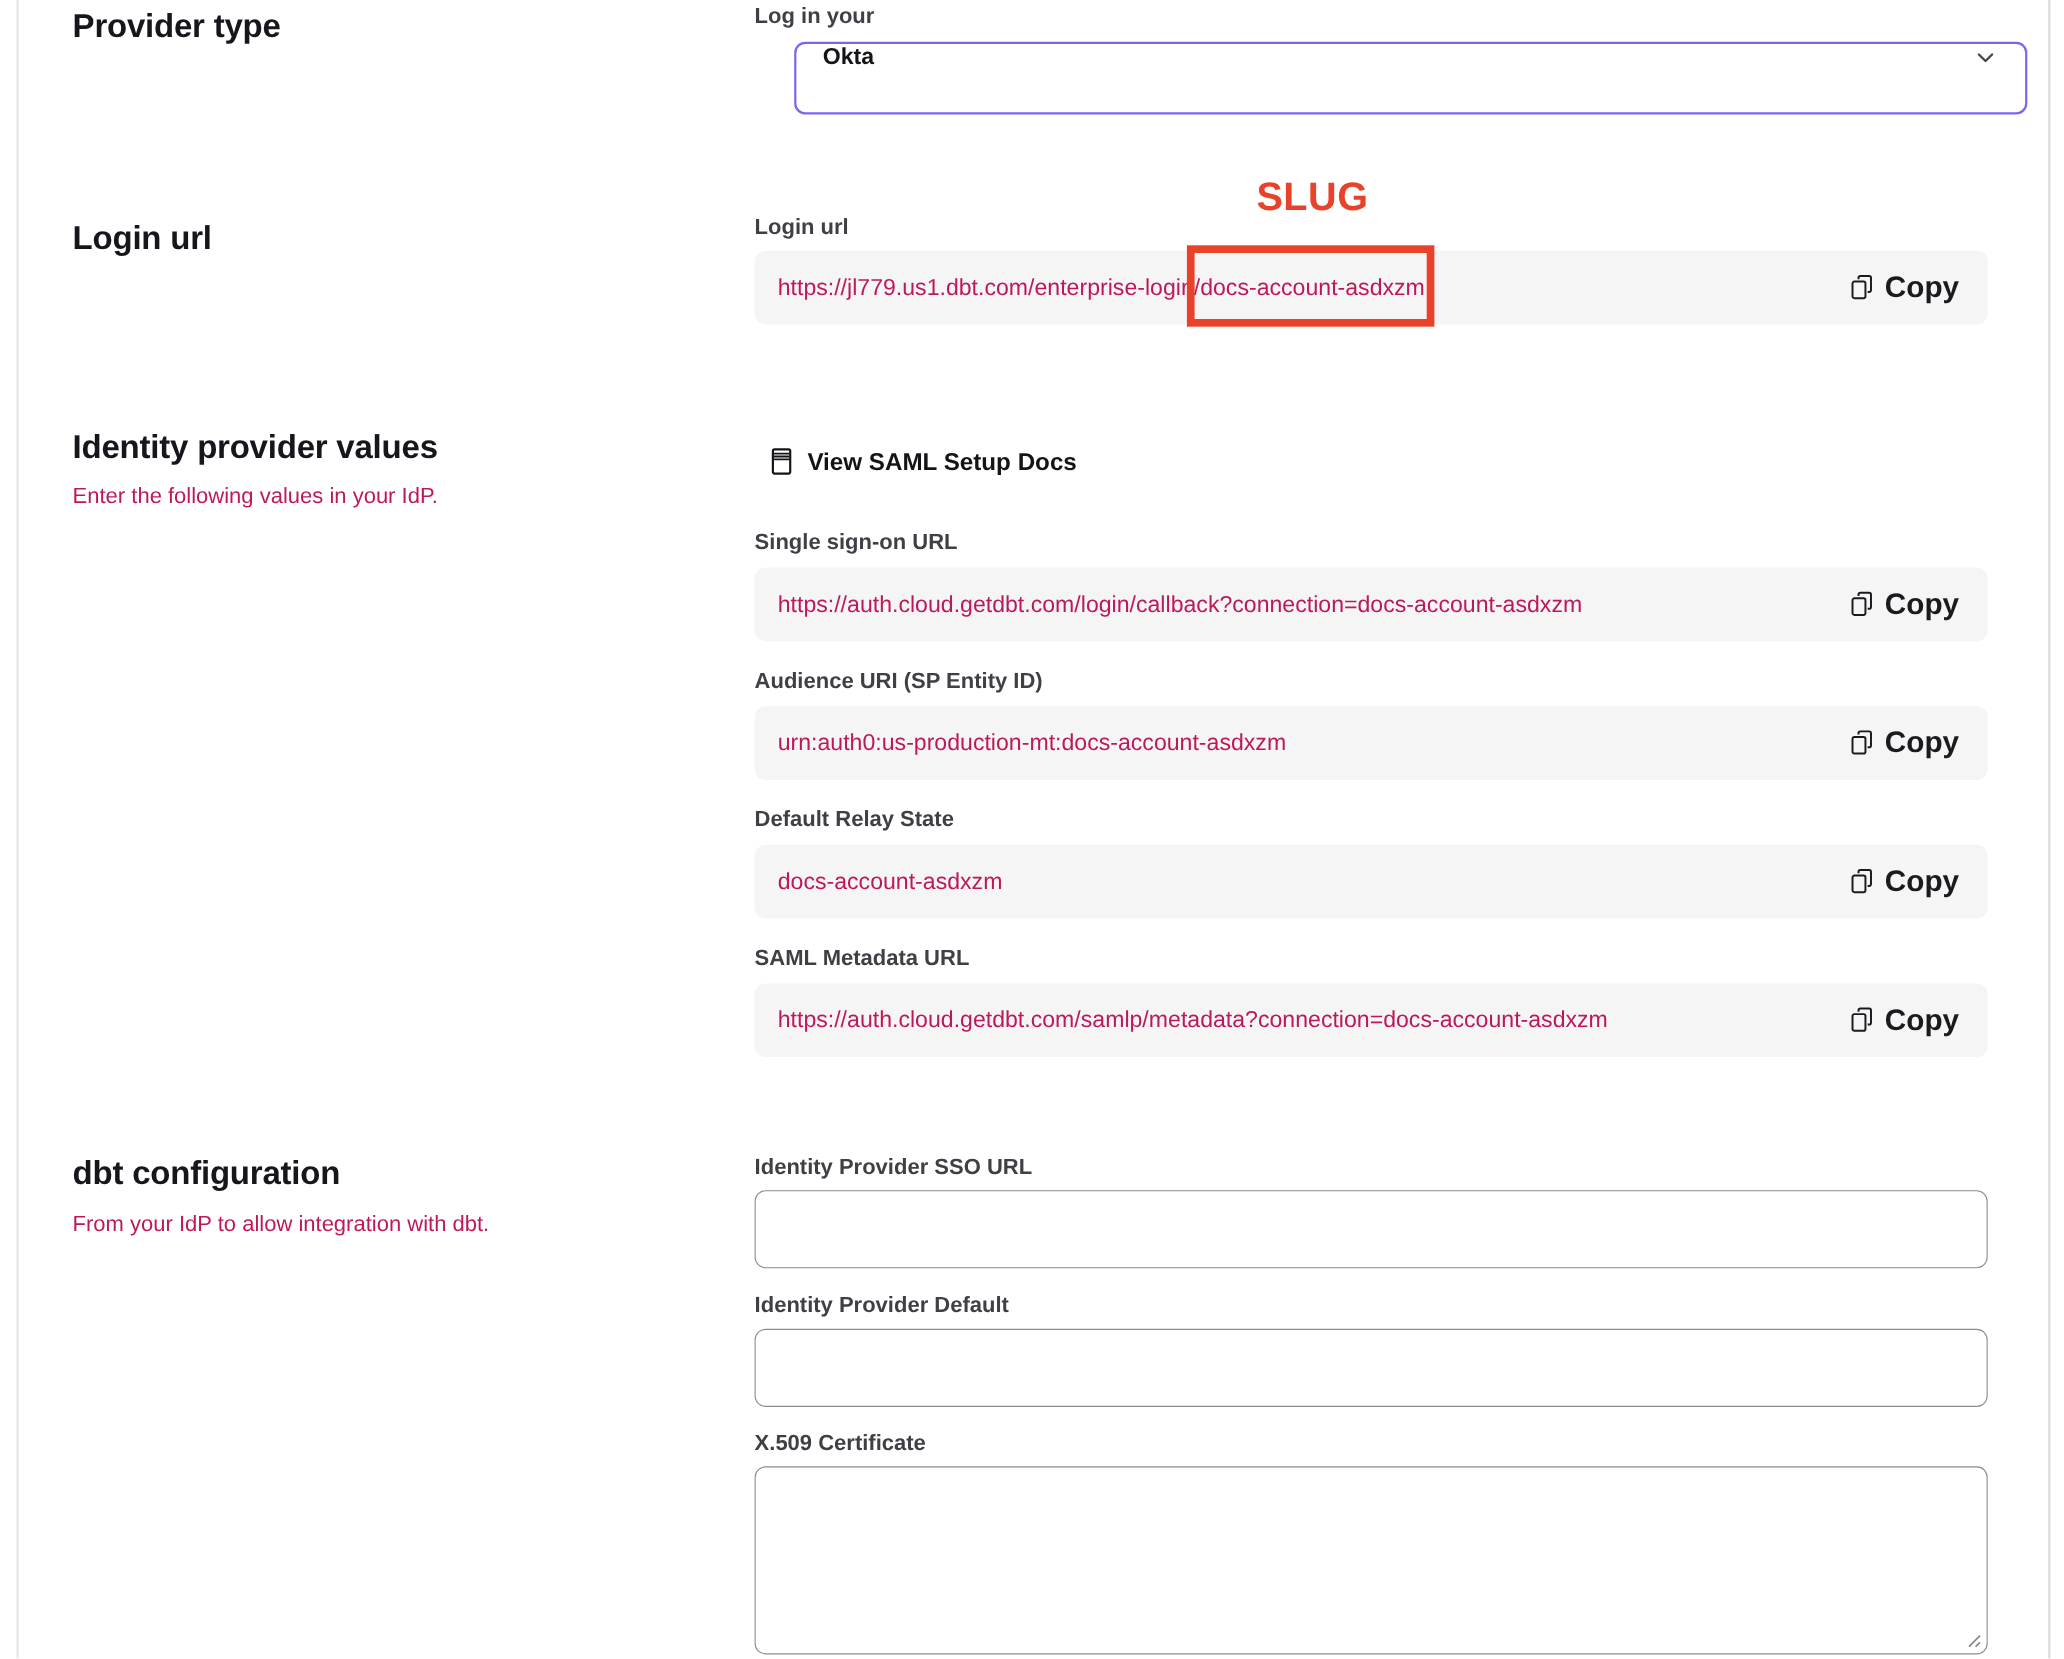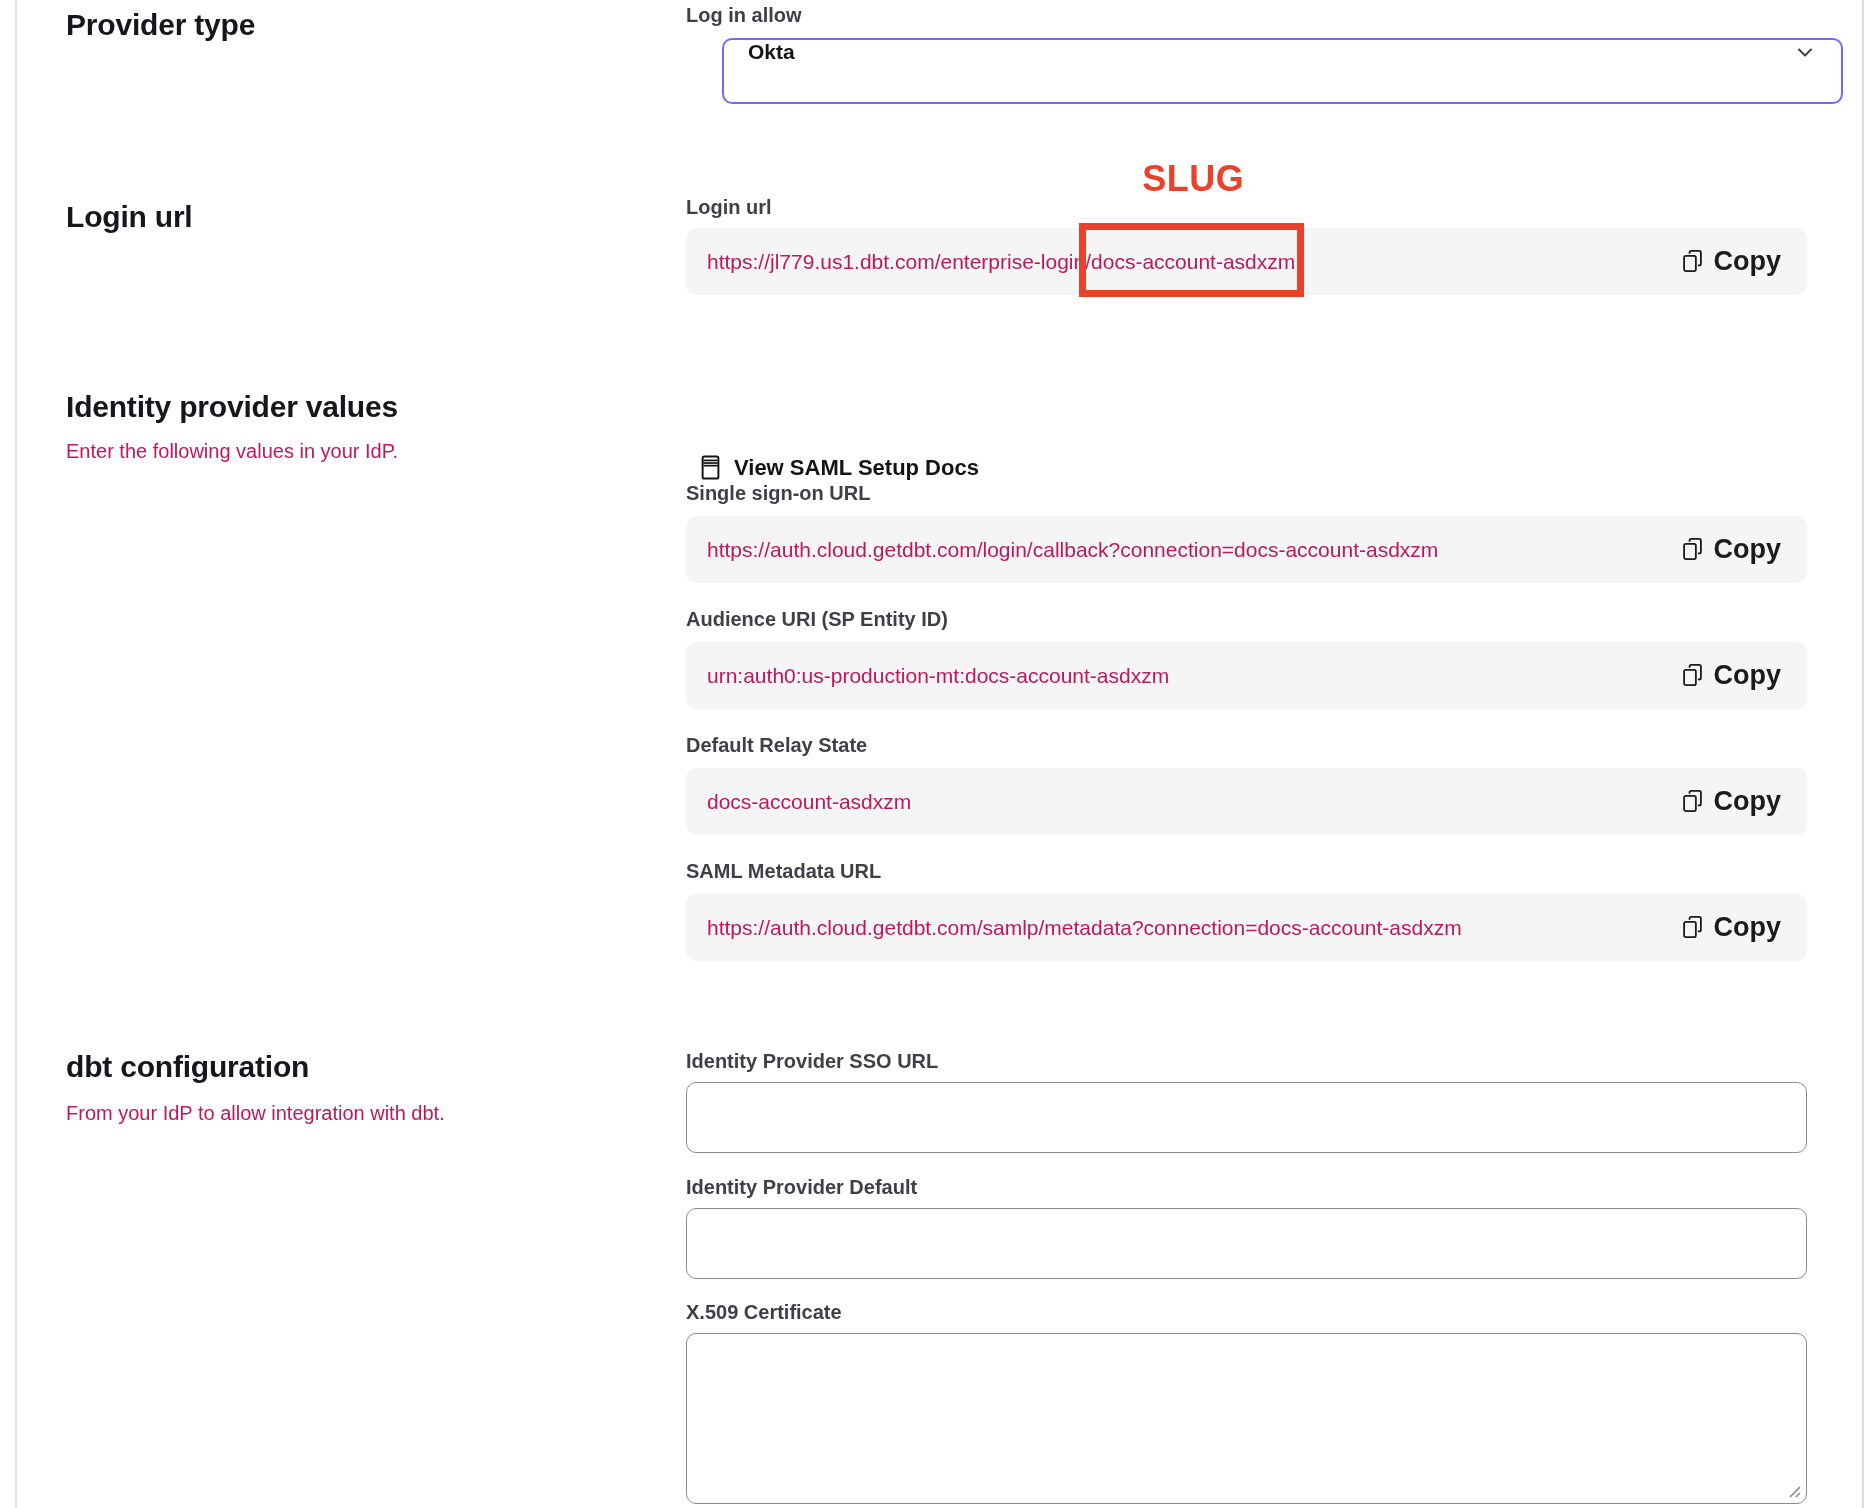--- a/index.html
+++ b/index.html
@@ -54,21 +54,21 @@
   .slug-annotation {
     position:absolute; left:50%; top:-92px; transform:translateX(-50%);
     font-size:36px; font-weight:700; color:#e8432a; letter-spacing:0.5px;
     white-space:nowrap;
   }
 
   .docs-link {
     position:absolute; left:700px; top:406px;
     display:flex; align-items:center; gap:13px;
     font-size:22px; font-weight:700; color:#141418; cursor:pointer;
-    background:none; border:none; font-family:"Liberation Sans", sans-serif;margin-top:48px;
+    background:none; border:none; font-family:"Liberation Sans", sans-serif;
   }
 
   .input-box {
     position:absolute; left:686px; width:1121px; height:71px;
     background:#fff; border:1.5px solid #8f8c8a; border-radius:10px;
     font-family:"Liberation Sans", sans-serif; font-size:21px; color:#1e1d21;
     padding:0 20px; outline:none;
   }
   .ta-wrap { position:absolute; left:686px; top:1333px; width:1121px; height:171px; }
   .ta-wrap textarea {
@@ -86,21 +86,21 @@
   <div class="hairline hairline-left"></div>
   <div class="hairline hairline-right"></div>
 
   <div class="sec-title" style="top:8px">Provider type</div>
   <div class="sec-title" style="top:200px">Login url</div>
   <div class="sec-title" style="top:390px">Identity provider values</div>
   <div class="sec-sub" style="top:440px">Enter the following values in your IdP.</div>
   <div class="sec-title" style="top:1050px">dbt configuration</div>
   <div class="sec-sub" style="top:1102px">From your IdP to allow integration with dbt.</div>
 
-  <div class="flabel" style="top:4px">Log in allow</div>
+  <div class="flabel" style="top:4px">Log in your</div>
   <div class="select-box">
     <span class="select-value">Okta</span>
     <svg class="chev" width="24" height="24" viewBox="0 0 24 24">
       <path d="M6 9.5l6 6 6-6" fill="none" stroke="#45444a" stroke-width="2.1" stroke-linecap="round" stroke-linejoin="round"></path>
     </svg>
   </div>
 
   <div class="flabel" style="top:196px">Login url</div>
   <div class="gray-field" style="top:228px">
     <span class="field-value">https://jl779.us1.dbt.com/enterprise-login/</span>

